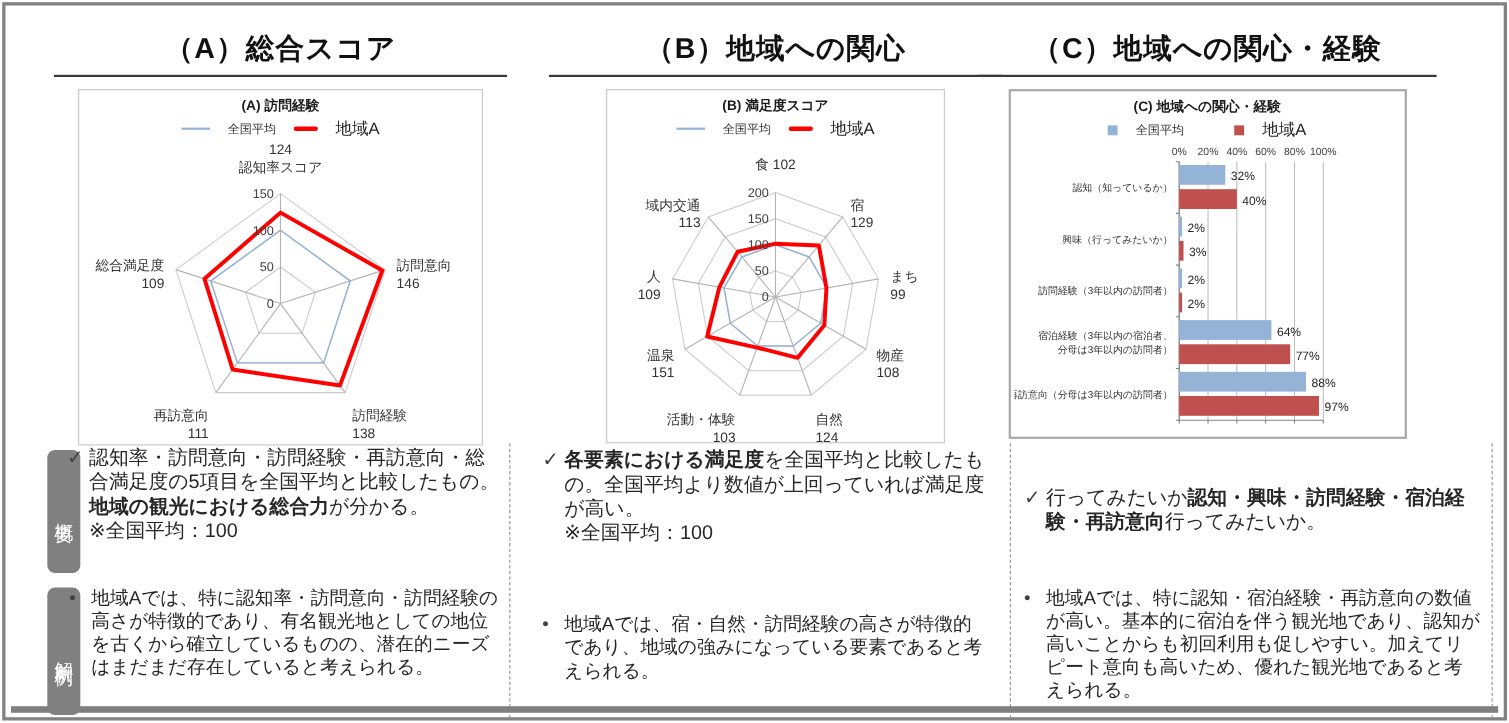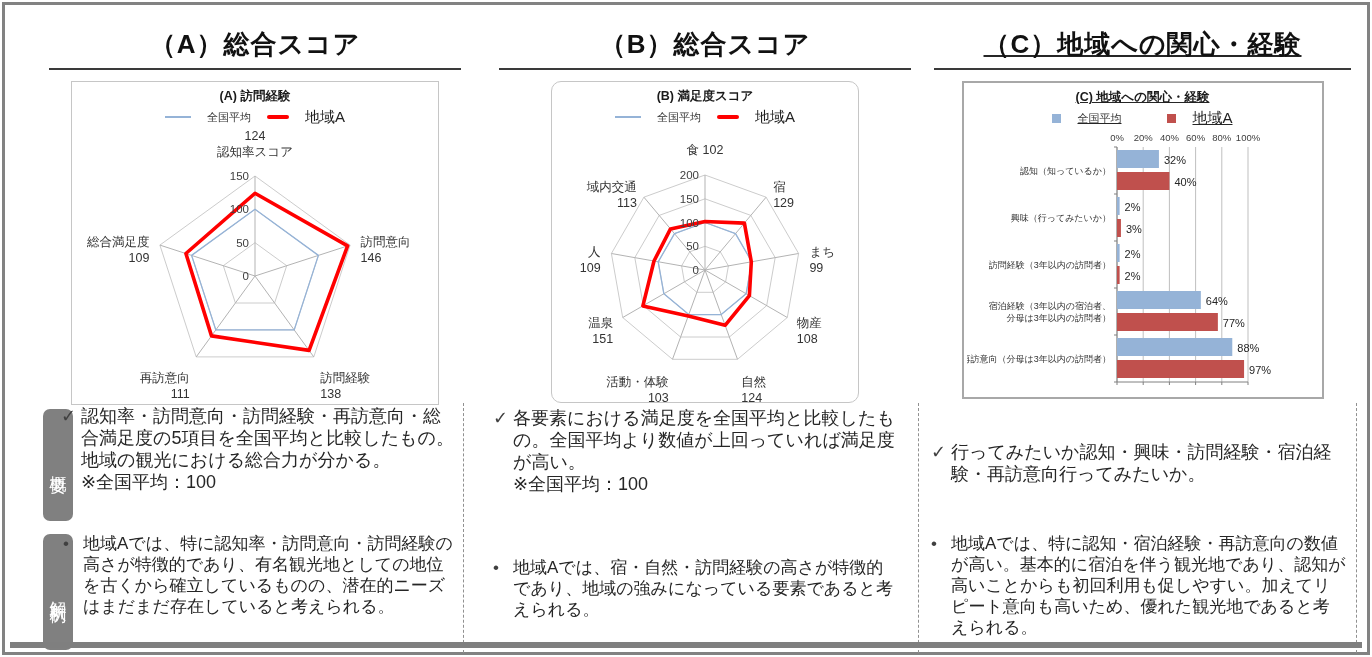--- a/index.html
+++ b/index.html
@@ -2,46 +2,46 @@
 <html><head>
 <meta charset="utf-8">
 <style>
   html,body{margin:0;padding:0;background:#ffffff;}
   body{width:1372px;height:657px;position:relative;font-family:"Liberation Sans","DejaVu Sans",sans-serif;color:#262626;}
   .page{position:absolute;inset:2px;border:3px solid #828282;background:#fff;}
   .bottom-bar{position:absolute;left:5px;right:5px;bottom:4px;height:6px;background:#7f7f7f;}
   .col{position:absolute;top:22px;}
   .col-a{left:28px;width:444px;}
   .col-b{left:478px;width:444px;}
-  .col-c{left:913px;width:449px;text-decoration:underline;}
+  .col-c{left:868px;width:449px;}
   .col-header{text-align:center;font-size:26px;font-weight:bold;letter-spacing:1px;color:#111;
     margin:0 16px;padding-bottom:6px;border-bottom:2px solid #3a3a3a;}
   .chart-box{position:relative;margin:11px auto 0;background:#fff;border:1px solid #c6c6c6;}
   .box-a{width:366px;height:322px;}
-  .box-b{width:306px;height:320px;border-radius:10px;}
+  .box-b{width:306px;height:320px;}
   .box-c{width:358px;height:314px;border:2px solid #a8a8a8;}
   .chart-title{text-align:center;font-size:12.5px;font-weight:bold;color:#1a1a1a;margin-top:7px;line-height:15px;}
   .legend{display:flex;justify-content:center;align-items:center;gap:16px;margin-top:4px;height:18px;}
   .legend-item{display:flex;align-items:center;gap:16px;}
   .ls-line-blue{width:26px;height:2px;}
   .ls-line-red{width:22px;height:4px;border-radius:2px;}
   .ls-sq{width:9px;height:9px;}
   .legend-label-sm{font-size:11px;color:#333;}
   .legend-label-lg{font-size:15px;color:#222;}
   .chart-area{margin-top:2px;display:flex;justify-content:center;}
   svg text{font-family:"Liberation Sans","DejaVu Sans",sans-serif;}
   .side-label{position:absolute;width:30px;background:#808080;border-radius:7px;color:#fff;
     display:flex;align-items:center;justify-content:center;
     writing-mode:vertical-rl;letter-spacing:3px;font-size:17px;}
   .label-ov{left:38px;top:404px;height:112px;}
   .label-in{left:38px;top:529px;height:116px;}
   .cell{position:absolute;display:flex;font-size:18px;line-height:22px;}
   .cell .marker{flex:0 0 20px;color:#404040;}
   .cell .body{flex:1;}
-  .cell b{font-weight:normal;}
+  .cell b{font-weight:bold;}
   .cell-in{font-size:17px;line-height:21px;}
   .cell-a-ov{left:56px;top:400px;width:396px;}
   .cell-b-ov{left:488px;top:402px;width:404px;}
   .cell-c-ov{left:926px;top:436px;width:414px;}
   .cell-a-in{left:58px;top:528px;width:394px;}
   .cell-b-in{left:488px;top:552px;width:404px;}
   .cell-c-in{left:926px;top:528px;width:416px;}
   .divider{position:absolute;top:398px;height:250px;border-left:1px dashed #909090;}
   .div-1{left:458px;} .div-2{left:913px;} .div-3{left:1351px;}
 </style>
@@ -89,21 +89,21 @@
             <text x="116.75583699553549" y="253.80088637561917" text-anchor="end" font-size="12.5" fill="#333" font-weight="normal">再訪意向</text>
             <text x="116.75583699553549" y="269.80088637561914" text-anchor="end" font-size="12.5" fill="#333" font-weight="normal">111</text>
             <text x="76.43272669123796" y="117.6991136243808" text-anchor="end" font-size="12.5" fill="#333" font-weight="normal">総合満足度</text>
             <text x="76.43272669123796" y="133.6991136243808" text-anchor="end" font-size="12.5" fill="#333" font-weight="normal">109</text>
           </svg>
         </div>
     </div>
   </div>
 
   <div class="col col-b">
-    <div class="col-header">（B）総合スコア</div>
+    <div class="col-header">（B）地域への関心</div>
     <div class="chart-box box-b">
       <div class="chart-title">(B) 満足度スコア</div>
       <div class="legend">
         <span class="legend-item">
           <span class="ls-line-blue" style="background-color: rgb(149, 179, 215);"></span>
           <span class="legend-label-sm">全国平均</span>
         </span>
         <span class="legend-item">
           <span class="ls-line-red" style="background-color: rgb(255, 0, 0);"></span>
           <span class="legend-label-lg">地域A</span>

